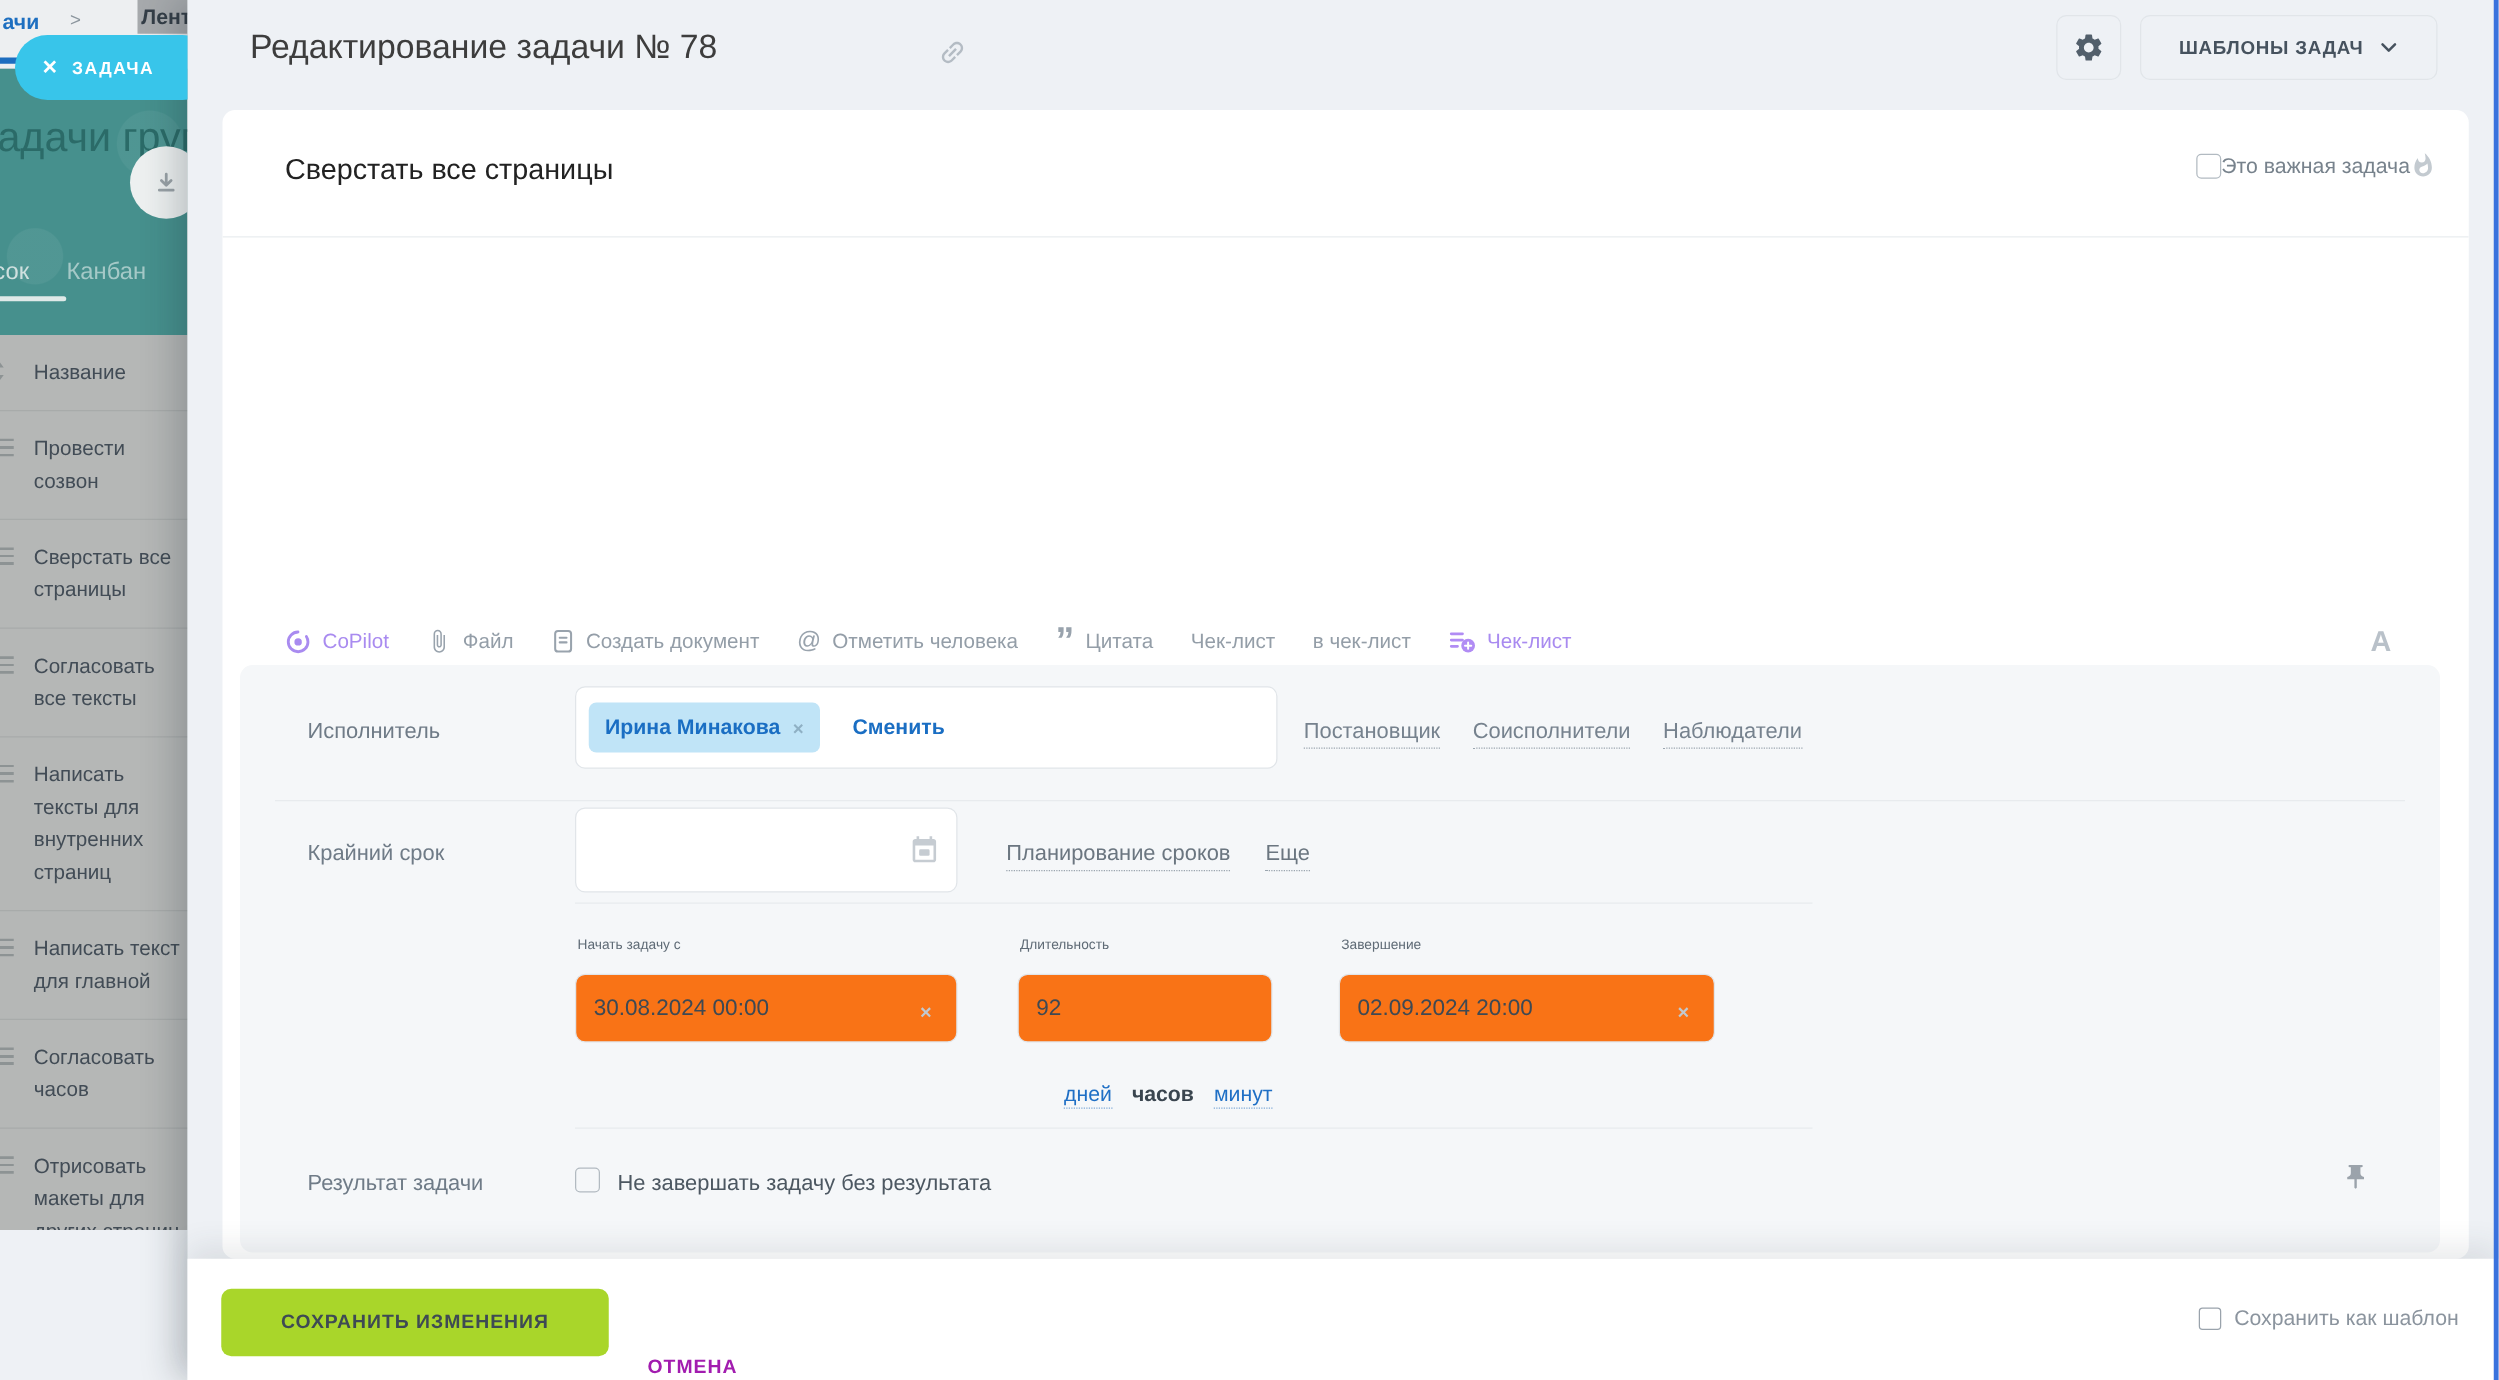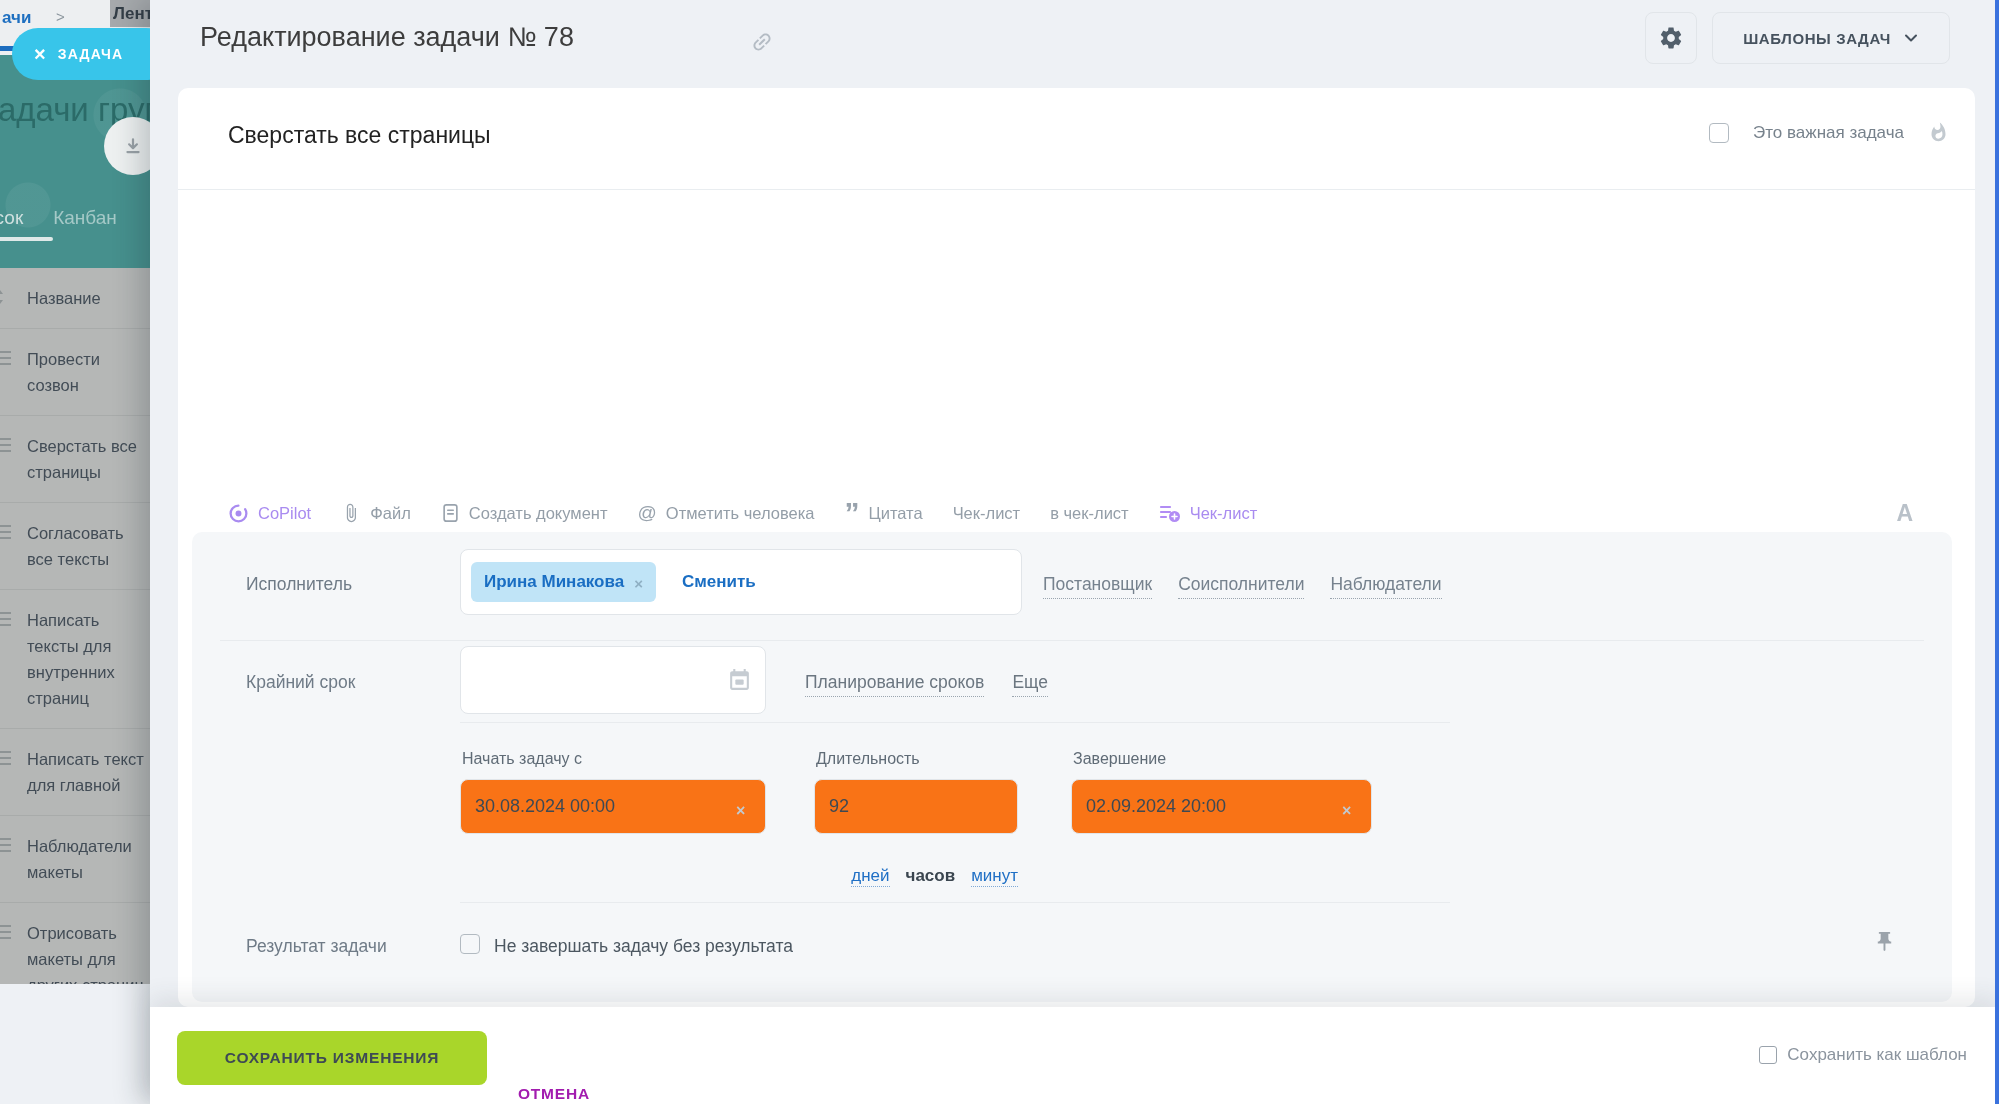--- a/index.html
+++ b/index.html
@@ -40,21 +40,21 @@
   .blue-edge { position:absolute; right:0; top:0; width:4px; height:1104px; background:#3a72dd; z-index:40; }
   .m-title { position:absolute; left:50px; top:22px; font-size:27px; font-weight:400; color:#3d3d3d; }
   .m-link-ic { position:absolute; left:600px; top:30px; }
   .gear-btn { position:absolute; left:1495px; top:12px; width:52px; height:52px; border:1px solid #e1e5e9; border-radius:8px; display:flex; align-items:center; justify-content:center; background:transparent; cursor:pointer; }
   .tmpl-btn { position:absolute; left:1562px; top:12px; width:238px; height:52px; border:1px solid #e1e5e9; border-radius:8px; background:transparent; display:flex; align-items:center; justify-content:center; gap:12px; cursor:pointer; }
   .tmpl-btn span { font-size:15px; font-weight:bold; letter-spacing:.6px; color:#46525e; }
 
   .card { position:absolute; left:28px; top:88px; width:1797px; height:919px; background:#fff; border-radius:10px; overflow:hidden; }
   .namebar { position:relative; height:102px; border-bottom:1px solid #e9edf0; }
   .task-name { position:absolute; left:50px; top:34px; font-size:23px; color:#222; }
-  .important { position:absolute; right:26px; top:34px; display:flex; align-items:center; gap:24px;margin-left:20px; }
+  .important { position:absolute; right:26px; top:34px; display:flex; align-items:center; gap:0;margin-left:20px; }
   .important .lab { font-size:17px; color:#77828c; }
   .chk { width:20px; height:20px; border:1.6px solid #b2bac1; border-radius:4px; background:transparent; flex:0 0 auto; }
 
   .toolbar { position:absolute; left:0; top:404px; width:100%; height:42px; display:flex; align-items:center; gap:30px; padding:0 50px; }
   .t-item { display:flex; align-items:center; gap:9px; font-size:16.5px; color:#949ea8; cursor:pointer; white-space:nowrap; }
   .t-item.purple { color:#a98bf0; }
   .quote-g { font-size:30px; line-height:10px; color:#99a3ad; font-weight:bold; }
   .at-g { font-size:19px; color:#99a3ad; }
   .t-spacer { flex:1; }
   .font-a { font-size:23px; font-weight:bold; color:#b9c1c9; margin-right:12px; cursor:pointer; }
@@ -68,21 +68,21 @@
   .change-link { margin-left:26px; font-size:17px; font-weight:bold; color:#1a6ec3; cursor:pointer; }
   .plinks { position:absolute; left:851px; top:42px; display:flex; gap:26px; }
   .dot-link { font-size:17.5px; color:#76828e; border-bottom:1px dotted #9aa5af; padding-bottom:3px; cursor:pointer; white-space:nowrap; }
   .pdivider { position:absolute; left:28px; right:28px; top:108px; height:1px; background:#e8ebee; }
   .dbox { position:absolute; left:268px; top:114px; width:306px; height:68px; background:#fff; border:1px solid #e1e5e9; border-radius:8px; }
   .cal-ic { position:absolute; right:13px; top:21px; cursor:pointer; }
   .dlinks { position:absolute; left:613px; top:140px; display:flex; gap:28px; }
   .subgroup { position:absolute; left:268px; top:190px; width:990px; border-top:1px solid #e8ebee; }
   .sub-bottom { position:absolute; left:268px; top:370px; width:990px; height:1px; background:#e8ebee; }
   .scol { position:absolute; top:0; }
-  .scol .slab { position:absolute; top:28px; left:2px; font-size:16px; color:#5f6b76; white-space:nowrap; }
+  .scol .slab { position:absolute; top:28px; left:2px; font-size:11px; color:#5f6b76; white-space:nowrap; }
   .sinput { position:absolute; top:57px; left:0; height:55px; background:#f97316; border:1px solid #e1e5e9; border-radius:8px; font-family:"Liberation Sans",sans-serif; font-size:18px; color:#3e4953; padding:0 14px; outline:none; width:100%; }
   .clr-x { position:absolute; top:80px; font-size:16px; font-weight:bold; color:#c2c9cf; cursor:pointer; }
   .units { position:absolute; left:354px; top:196px; width:204px; display:flex; justify-content:flex-end; gap:16px; font-size:17px; }
   .u-link { color:#1f6fc5; border-bottom:1px dotted #7fa9d6; cursor:pointer; }
   .u-active { color:#3a454f; font-weight:bold; }
   .result-label { top:404px; }
   .result-chk { position:absolute; left:268px; top:402px; }
   .result-text { position:absolute; left:302px; top:404px; font-size:17.5px; color:#4c5761; }
   .pin-ic { position:absolute; right:56px; top:398px; cursor:pointer; }
 
@@ -134,21 +134,21 @@
         <svg class="sort-ic" width="14" height="18" viewBox="0 0 14 18">
           <path d="M7 2l3 4H4zM7 16l-3-4h6z" fill="#8d9394"></path>
         </svg>
         <span>Название</span>
       </div>
       <div class="trow"><span class="drag-handle"></span><span>Провести созвон</span></div>
       <div class="trow"><span class="drag-handle"></span><span>Сверстать все страницы</span></div>
       <div class="trow"><span class="drag-handle"></span><span>Согласовать все тексты</span></div>
       <div class="trow"><span class="drag-handle"></span><span>Написать тексты для внутренних страниц</span></div>
       <div class="trow"><span class="drag-handle"></span><span>Написать текст для главной</span></div>
-      <div class="trow"><span class="drag-handle"></span><span>Наблюдатели макеты</span></div>
+      <div class="trow"><span class="drag-handle"></span><span>Согласовать часов</span></div>
       <div class="trow"><span class="drag-handle"></span><span>Отрисовать макеты для других страниц</span></div>
       <svg class="printer-ic" width="30" height="30" viewBox="0 0 24 24">
         <path d="M19 8H5c-1.66 0-3 1.34-3 3v6h4v4h12v-4h4v-6c0-1.66-1.34-3-3-3zm-3 11H8v-5h8v5zm3-7c-.55 0-1-.45-1-1s.45-1 1-1 1 .45 1 1-.45 1-1 1zm-1-9H6v4h12V3z" fill="#7d8488"></path>
       </svg>
     </div>
   </aside>
 
   <section class="modal">
 
     <h1 class="m-title">Редактирование задачи № 78</h1>

